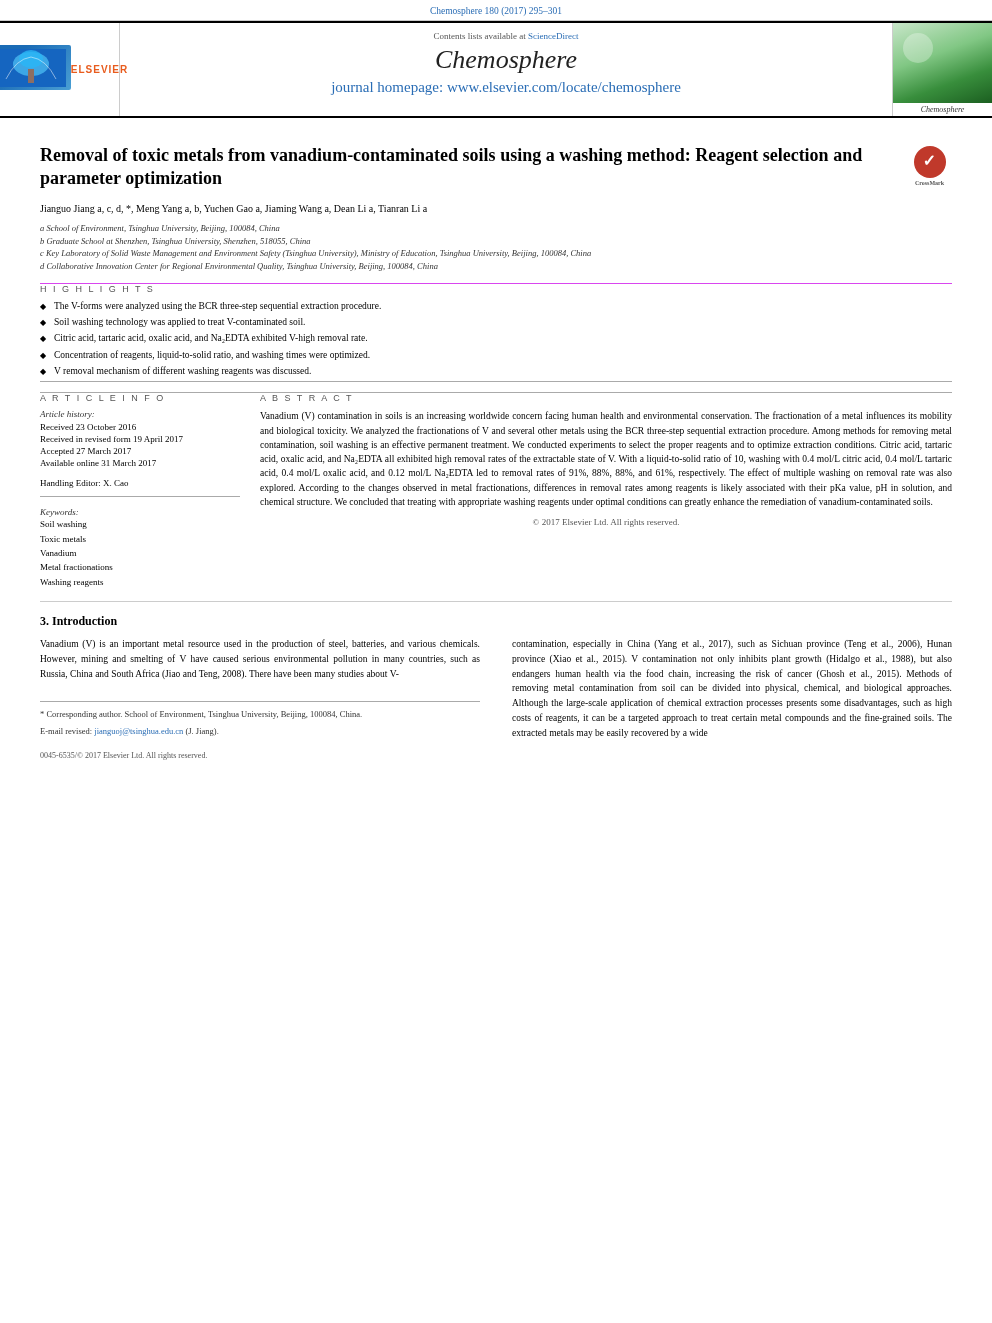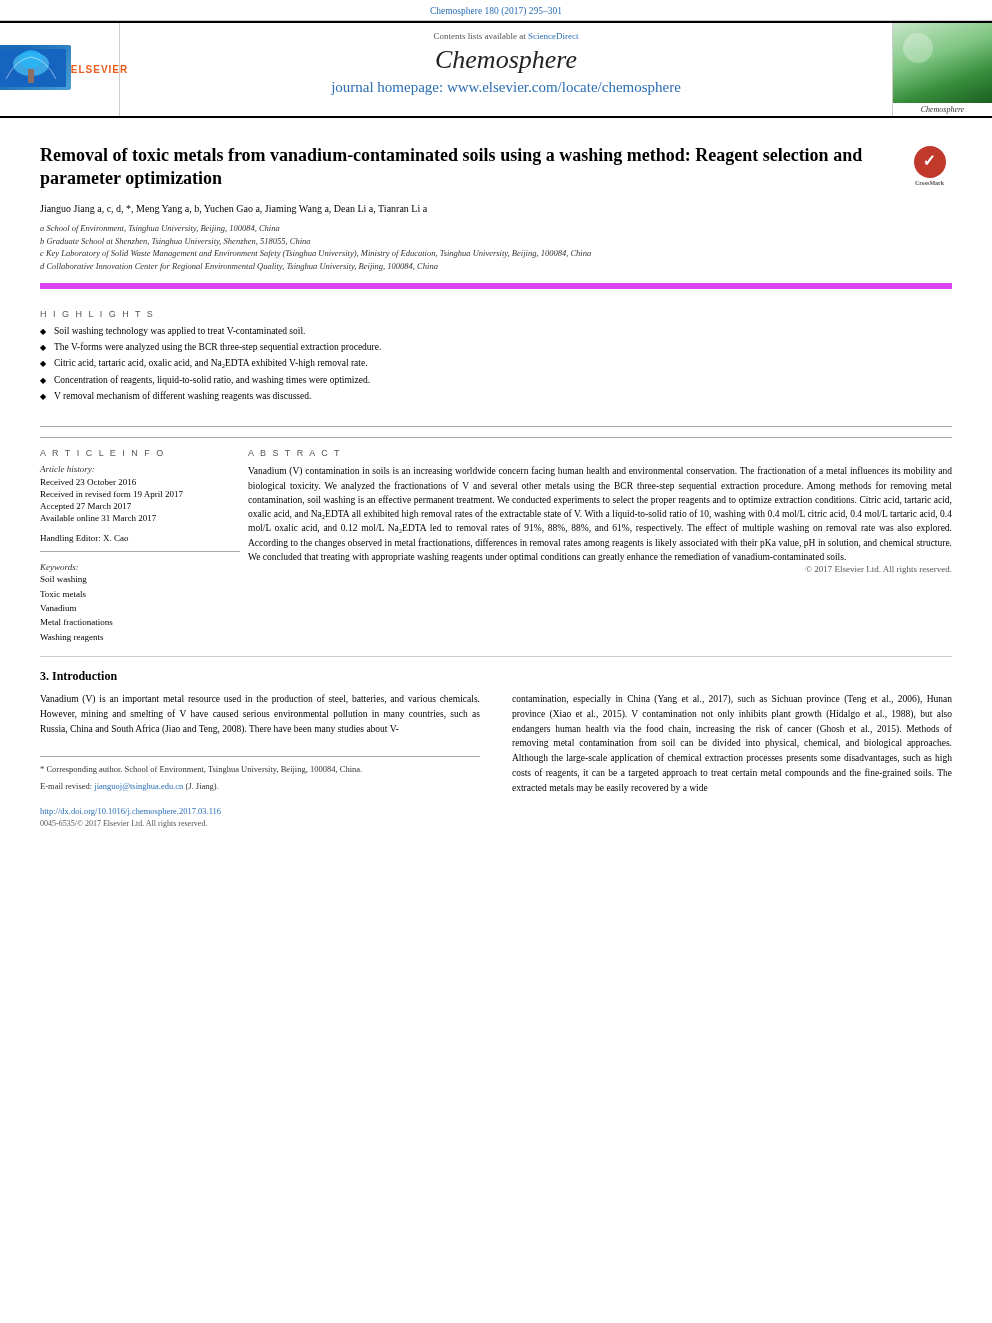--- a/index.html
+++ b/index.html
@@ -157,23 +157,23 @@
       line-height: 1.5;
     }
     .affiliations {
       font-size: 8.5px;
       font-style: italic;
       color: #333;
       line-height: 1.5;
       margin-bottom: 10px;
     }
     .highlights-section {
-      border-top: 6px solid #d946ef;
+      border-top: 1px solid #d946ef;
       border-bottom: 1px solid #aaa;
-      padding: 20px 0;
+      padding: 0 0;
       margin: 7px 0;
     }
     .section-label {
       font-size: 9px;
       letter-spacing: 2px;
       color: #555;
       text-transform: uppercase;
       font-family: Arial, sans-serif;
       margin-bottom: 6px;
     }
@@ -188,24 +188,23 @@
     .highlight-item::before {
       content: '◆';
       position: absolute;
       left: 0;
       color: #000;
       font-size: 8px;
       top: 1px;
     }
     .two-column {
       display: flex;
-      gap: 8px;
+      gap: 20px;
       margin: 10px 0;
       border-top: 1px solid #aaa;
-      padding-top: 10px;
     }
     .left-col {
       width: 200px;
       flex-shrink: 0;
     }
     .right-col {
       flex: 1;
     }
     .info-label {
       font-size: 9px;
@@ -233,22 +232,22 @@
     }
     .abstract-text {
       font-size: 9.5px;
       line-height: 1.5;
       color: #000;
       text-align: justify;
     }
     .copyright-line {
       font-size: 9px;
       color: #555;
-      text-align: right;
-      margin-top: 0;
+      text-align: center;
+      margin-top: 8px;
     }
     .divider {
       border: none;
       border-top: 1px solid #ccc;
       margin: 12px 0;
     }
     .intro-section {
       margin-top: 10px;
     }
     .section-number-title {
@@ -352,22 +351,22 @@
 
   <div class="affiliations">
     <div>a School of Environment, Tsinghua University, Beijing, 100084, China</div>
     <div>b Graduate School at Shenzhen, Tsinghua University, Shenzhen, 518055, China</div>
     <div>c Key Laboratory of Solid Waste Management and Environment Safety (Tsinghua University), Ministry of Education, Tsinghua University, Beijing, 100084, China</div>
     <div>d Collaborative Innovation Center for Regional Environmental Quality, Tsinghua University, Beijing, 100084, China</div>
   </div>
 
   <div class="highlights-section">
     <div class="section-label">H I G H L I G H T S</div>
+    <div class="highlight-item">The V-forms were analyzed using the BCR three-step sequential extraction procedure.</div>
     <div class="highlight-item">Soil washing technology was applied to treat V-contaminated soil.</div>
-    <div class="highlight-item">The V-forms were analyzed using the BCR three-step sequential extraction procedure.</div>
     <div class="highlight-item">Citric acid, tartaric acid, oxalic acid, and Na₂EDTA exhibited V-high removal rate.</div>
     <div class="highlight-item">Concentration of reagents, liquid-to-solid ratio, and washing times were optimized.</div>
     <div class="highlight-item">V removal mechanism of different washing reagents was discussed.</div>
   </div>
 
   <div class="two-column">
 
     <div class="left-col">
       <div class="section-label">A R T I C L E  I N F O</div>
       <div class="info-label">Article history:</div>
@@ -406,21 +405,20 @@
         </p>
 
         <div class="footer-section">
           <div class="footer-note">* Corresponding author. School of Environment, Tsinghua University, Beijing, 100084, China.</div>
           <div class="footer-note">
             <span>E-mail revised:</span>
             <span style="color:#2a6db5;">jianguoj@tsinghua.edu.cn</span>
             <span>(J. Jiang).</span>
           </div>
           <div style="height:8px;"></div>
-          <div class="footer-doi">http://dx.doi.org/10.1016/j.chemosphere.2017.03.116</div>
           <div class="footer-issn">0045-6535/© 2017 Elsevier Ltd. All rights reserved.</div>
         </div>
       </div>
       <div class="intro-col">
         <p class="intro-para">
           <span>contamination, especially in China (Yang et al., 2017), such as Sichuan province (Teng et al., 2006), Hunan province (Xiao et al., 2015). V contamination not only inhibits plant growth (Hidalgo et al., 1988), but also endangers human health via the food chain, increasing the risk of cancer (Ghosh et al., 2015). Methods of removing metal contamination from soil can be divided into physical, chemical, and biological approaches. Although the large-scale application of chemical extraction processes presents some disadvantages, such as high costs of reagents, it can be a targeted approach to treat certain metal compounds and the fine-grained soils. The extracted metals may be easily recovered by a wide</span>
         </p>
       </div>
     </div>
   </div>

